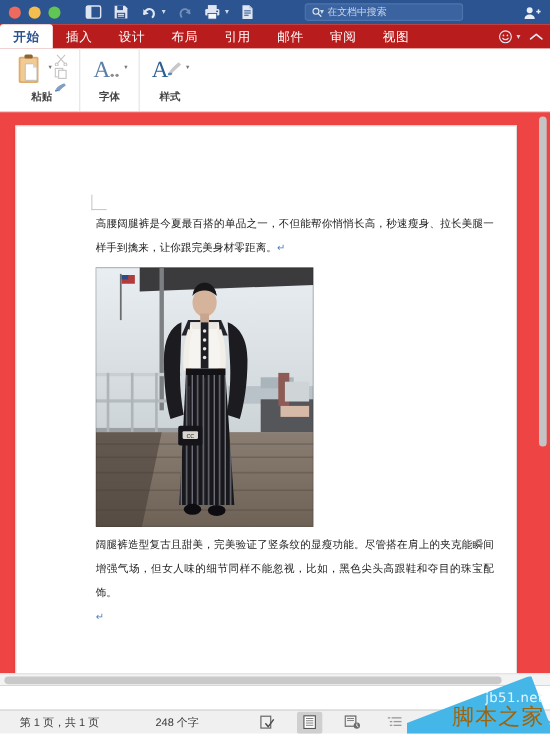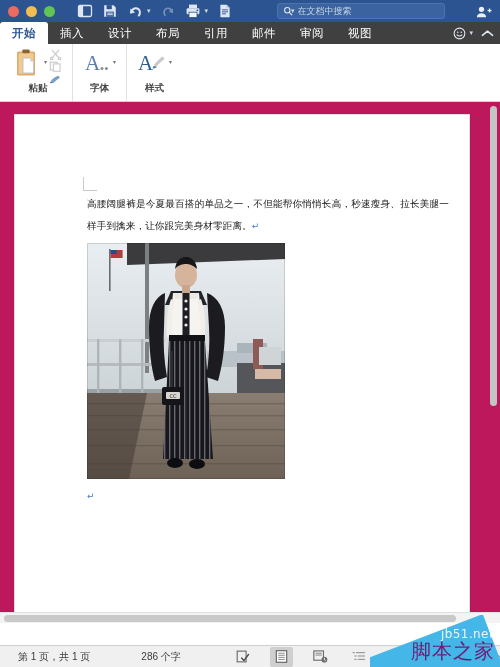--- a/index.html
+++ b/index.html
@@ -23,32 +23,32 @@
   .dot.yellow { background: #f4bd4f; }
   .dot.green { background: #61c554; }
 
   .qat { display: flex; align-items: center; gap: 9px; margin-left: 22px; }
   .qicon { width: 16px; height: 16px; opacity: .95; display: block; }
   .qicon.dim { opacity: .45; }
   .tiny-caret { font-size: 7px; color: #cfd9e8; margin-left: -5px; }
 
   .searchbox {
     position: absolute; left: 277px; top: 3px;
-    width: 168px; height: 16px;
+    width: 144px; height: 16px;
     background: #3a63a0; border: 1px solid #4d74ad; border-radius: 3px;
     display: flex; align-items: center; padding: 0 5px; gap: 3px;
   }
   .searchbox .ph {
     font-size: 9px; color: #c7d5e8; white-space: nowrap; overflow: hidden;
   }
   .share-icon { position: absolute; right: 8px; top: 4px; }
 
   
   .ribbon-tabs {
-    height: 22px; background: #404040;
+    height: 22px; background: #b91c1c;
     display: flex; align-items: stretch; position: relative;
   }
   .tab {
     padding: 0 12px; display: flex; align-items: center;
     font-size: 11.5px; color: #ffffff; white-space: nowrap;
     letter-spacing: .5px;
   }
   .tab.active {
     background: #ffffff; color: #2c5490; font-weight: bold;
     border-top-left-radius: 3px; border-top-right-radius: 3px;
@@ -72,21 +72,21 @@
   .grp:last-child { border-right: none; }
   .grp-label { font-size: 9.5px; color: #444; margin-top: 2px; font-weight: bold; }
   .grp-body { display: flex; align-items: flex-start; gap: 2px; height: 32px; }
   .caret-sm { font-size: 6px; color: #777; align-self: flex-start; margin-top: 10px; }
 
   .clip-col { display: flex; flex-direction: column; gap: 1px; padding-top: 1px; }
 
   
   .workarea {
     position: absolute; top: 102px; left: 0; right: 0; bottom: 44px;
-    background: #be185d; overflow: hidden;
+    background: #ef4444; overflow: hidden;
   }
   .page {
     position: absolute; left: 14px; top: 12px;
     width: 456px; height: 500px;
     background: #ffffff;
     border: 1px solid #dedede;
     box-shadow: 0 1px 3px rgba(0,0,0,.10);
     overflow: hidden;
   }
   .corner-mark {
@@ -157,21 +157,21 @@
     width: 180px; height: 76px; background: #45b6e8;
     transform: rotate(-21deg); transform-origin: bottom right;
   }
   .wm-t1 {
     position: absolute; right: 6px; bottom: 26px;
     font-size: 12px; color: #e8f6fd; letter-spacing: .4px;
     font-family: "DejaVu Sans", sans-serif;
   }
   .wm-t2 {
     position: absolute; right: 5px; bottom: 2px;
-    font-size: 20px; color: #701a75; letter-spacing: 1px;
+    font-size: 20px; color: #a16207; letter-spacing: 1px;
     font-family: Liberation Sans, sans-serif;
   }
 </style>
 </head>
 <body>
 
 <div id="app">
 
   <div class="titlebar">
     <div class="traffic">
@@ -466,40 +466,43 @@
             <text x="86" y="155" font-family="DejaVu Sans, sans-serif" font-size="5" fill="#1a1a1e" text-anchor="middle">CC</text>
 
             <ellipse cx="88" cy="220" rx="8" ry="5" fill="#0d0d11"></ellipse>
             <ellipse cx="110" cy="221" rx="8" ry="5" fill="#0d0d11"></ellipse>
 
             <rect x="0" y="0" width="198" height="236" fill="none" stroke="#00000022" stroke-width="2"></rect>
           </svg>
         </div>
 
 
+        <div class="para">
+          <span>阔腿裤造型复古且甜美，完美验证了竖条纹的显瘦功能。尽管搭在肩上的夹克能瞬间增强气场，但女人味的细节同样不能忽视，比如，黑色尖头高跟鞋和夺目的珠宝配饰。</span>
+        </div>
 
         <div class="para">
           <span class="pmark">↵</span>
         </div>
       </div>
     </div>
 
     <div class="vscroll">
       <div class="vthumb"></div>
     </div>
 
     <div class="hscroll">
       <div class="hthumb"></div>
     </div>
   </div>
 
   <div class="statusbar">
     <span class="st-text">第 1 页，共 1 页</span>
     <span class="st-gap"></span>
-    <span class="st-text">286 个字</span>
+    <span class="st-text">248 个字</span>
     <span class="st-gap"></span>
 
     <span class="st-icon">
       <svg width="15" height="13" viewBox="0 0 16 14">
           <rect x="1.2" y="1.2" width="9.6" height="11.6" fill="none" stroke="#6b6b6b" stroke-width="1.2"></rect>
           <path d="M6 8.6l2.4 2.8 5-6.6" fill="none" stroke="#4d4d4d" stroke-width="1.5" stroke-linecap="round" stroke-linejoin="round"></path>
         </svg>
     </span>
     <span class="st-icon sel">
       <svg width="13" height="13" viewBox="0 0 14 14">

